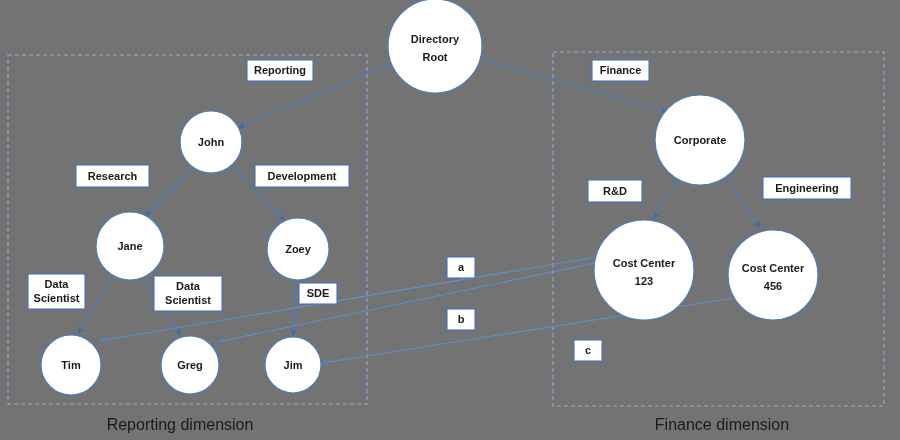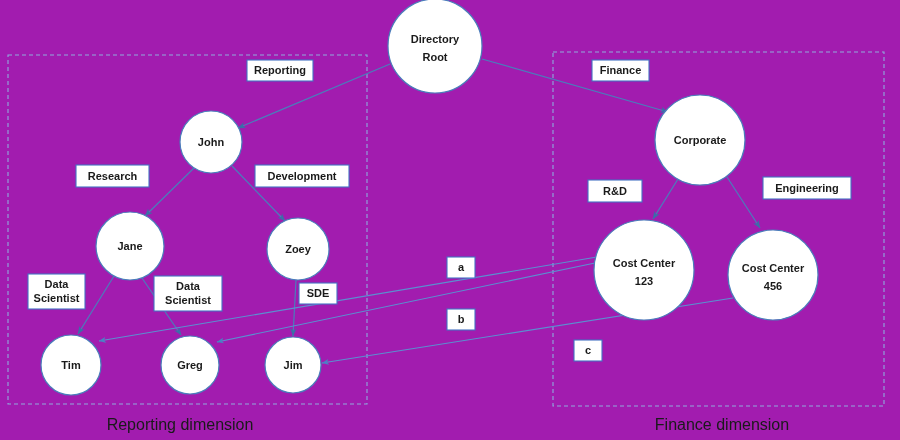--- a/index.html
+++ b/index.html
@@ -4,21 +4,21 @@
 <style>
   html, body {
     margin: 0;
     padding: 0;
     background: #ffffff;
   }
   #stage {
     position: relative;
     width: 900px;
     height: 440px;
-    background: #a21caf;
+    background: #737373;
     font-family: "Liberation Sans", sans-serif;
     overflow: hidden;
   }
   #diagram-svg {
     position: absolute;
     left: 0;
     top: 0;
     width: 900px;
     height: 440px;
   }

